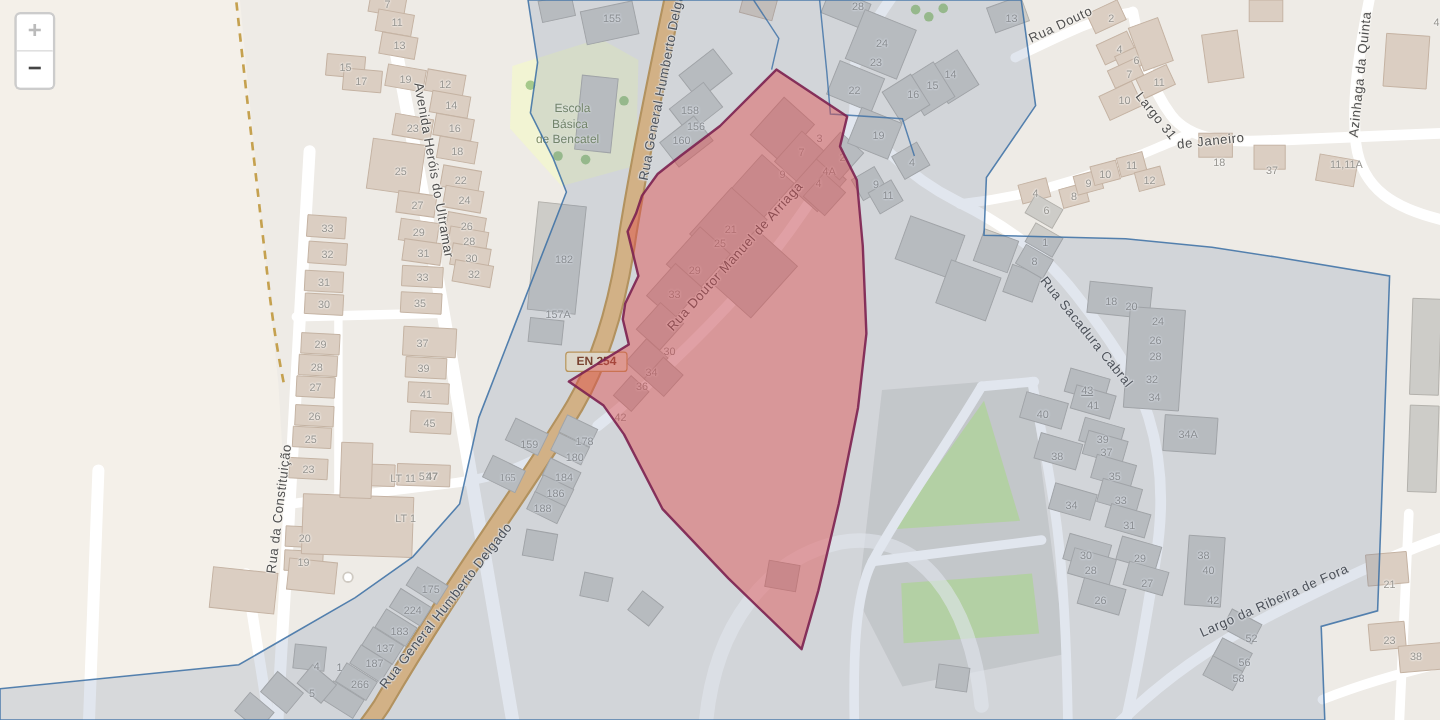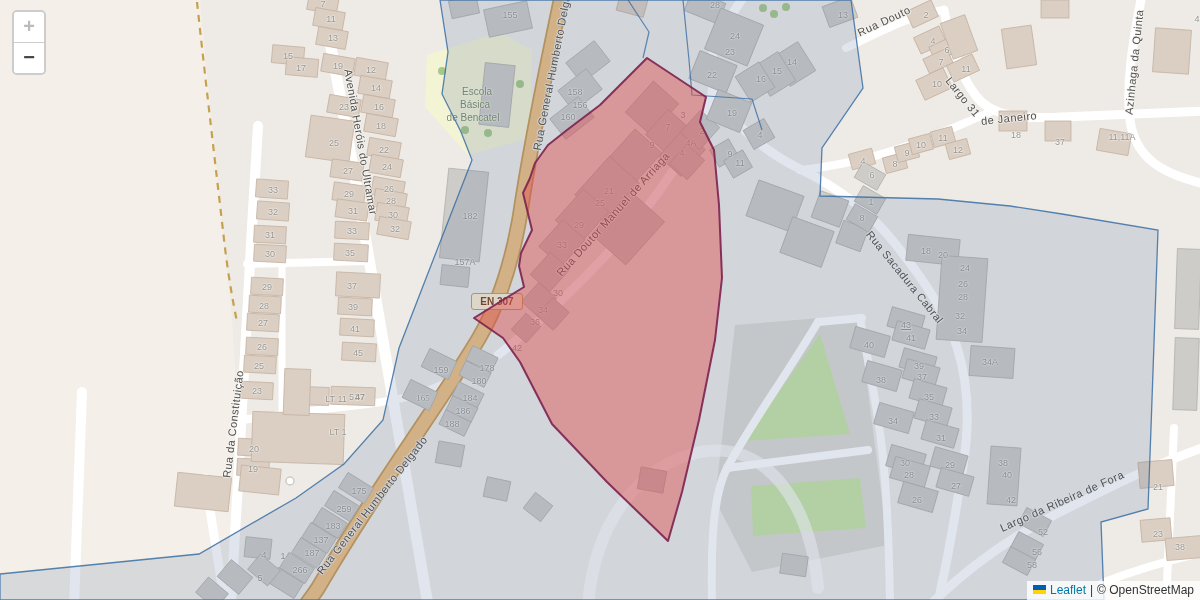--- a/index.html
+++ b/index.html
@@ -261,21 +261,21 @@
         <circle cx="488" cy="133" r="4" class="tree"></circle>
         <circle cx="763" cy="8" r="4" class="tree"></circle>
         <circle cx="774" cy="14" r="4" class="tree"></circle>
         <circle cx="786" cy="7" r="4" class="tree"></circle>
       </g>
 
     <circle cx="290" cy="481" r="4" fill="#ffffff" stroke="#cfcac2" stroke-width="1.5"></circle>
   </svg>
 
   <div id="label-layer">
-    <div class="road-badge">EN 307</div>
+    <div class="road-badge">EN 254</div>
   <div class="street-label" style="left: 553px; top: 66px; transform: translate(-50%, -50%) rotate(-79deg);">Rua General Humberto Delgado</div>
       <div class="street-label" style="left: 372px; top: 505px; transform: translate(-50%, -50%) rotate(-52deg);">Rua General Humberto Delgado</div>
       <div class="street-label" style="left: 613px; top: 214px; transform: translate(-50%, -50%) rotate(-48deg);">Rua Doutor Manuel de Arriaga</div>
       <div class="street-label" style="left: 361px; top: 142px; transform: translate(-50%, -50%) rotate(80deg);">Avenida Heróis do Ultramar</div>
       <div class="street-label" style="left: 233px; top: 424px; transform: translate(-50%, -50%) rotate(-83deg);">Rua da Constituição</div>
       <div class="street-label" style="left: 884px; top: 21px; transform: translate(-50%, -50%) rotate(-25deg);">Rua Douto</div>
       <div class="street-label" style="left: 963px; top: 97px; transform: translate(-50%, -50%) rotate(51deg);">Largo 31</div>
       <div class="street-label" style="left: 1009px; top: 118px; transform: translate(-50%, -50%) rotate(-6deg);">de Janeiro</div>
       <div class="street-label" style="left: 1134px; top: 62px; transform: translate(-50%, -50%) rotate(-84deg);">Azinhaga da Quinta</div>
       <div class="street-label" style="left: 905px; top: 277px; transform: translate(-50%, -50%) rotate(51deg);">Rua Sacadura Cabral</div>
@@ -333,21 +333,21 @@
       <div class="house-number" style="left: 470px; top: 216px;">182</div>
       <div class="house-number" style="left: 465px; top: 262px;">157A</div>
       <div class="house-number" style="left: 441px; top: 370px;">159</div>
       <div class="house-number" style="left: 423px; top: 398px; font-family: Liberation Serif, serif;">165</div>
       <div class="house-number" style="left: 487px; top: 368px;">178</div>
       <div class="house-number" style="left: 479px; top: 381px;">180</div>
       <div class="house-number" style="left: 470px; top: 398px;">184</div>
       <div class="house-number" style="left: 463px; top: 411px;">186</div>
       <div class="house-number" style="left: 452px; top: 424px;">188</div>
       <div class="house-number" style="left: 359px; top: 491px;">175</div>
-      <div class="house-number" style="left: 344px; top: 509px;">259</div>
+      <div class="house-number" style="left: 344px; top: 509px;">224</div>
       <div class="house-number" style="left: 333px; top: 526px;">183</div>
       <div class="house-number" style="left: 321px; top: 540px;">137</div>
       <div class="house-number" style="left: 312px; top: 553px;">187</div>
       <div class="house-number" style="left: 300px; top: 570px;">266</div>
       <div class="house-number" style="left: 264px; top: 555px;">4</div>
       <div class="house-number" style="left: 260px; top: 578px;">5</div>
       <div class="house-number" style="left: 283px; top: 556px;">1</div>
       <div class="house-number" style="left: 609px; top: 191px;">21</div>
       <div class="house-number" style="left: 600px; top: 203px;">25</div>
       <div class="house-number" style="left: 579px; top: 225px;">29</div>
@@ -433,16 +433,13 @@
       <polyline class="region-line" points="628,0 649,32 643,58"></polyline>
       <polyline class="region-line" points="683,0 689,60 692,95 752,99 762,130"></polyline>
     </g>
     <path class="selection" d="M 647,58 L 706,97 L 700,122 L 714,150 L 719,205 L 722,278 L 715,340 L 699,420 L 682,492 L 668,541 L 607,482 L 552,424 L 520,362 L 503,338 L 474,318 L 524,287 L 519,266 L 521,253 L 532,230 L 523,193 L 530,178 L 535,163 L 548,145 L 567,130 L 600,105 Z"></path>
   </svg>
 
   <div class="zoom-control">
     <a class="zoom-in">+</a>
     <a class="zoom-out">−</a>
   </div>
-  <div class="attribution">
-    <span class="ua-flag"><i class="f-top"></i><i class="f-bot"></i></span><a>Leaflet</a><span class="sep">|</span><span>© OpenStreetMap</span>
-  </div>
 </div>
 
 </body></html>

